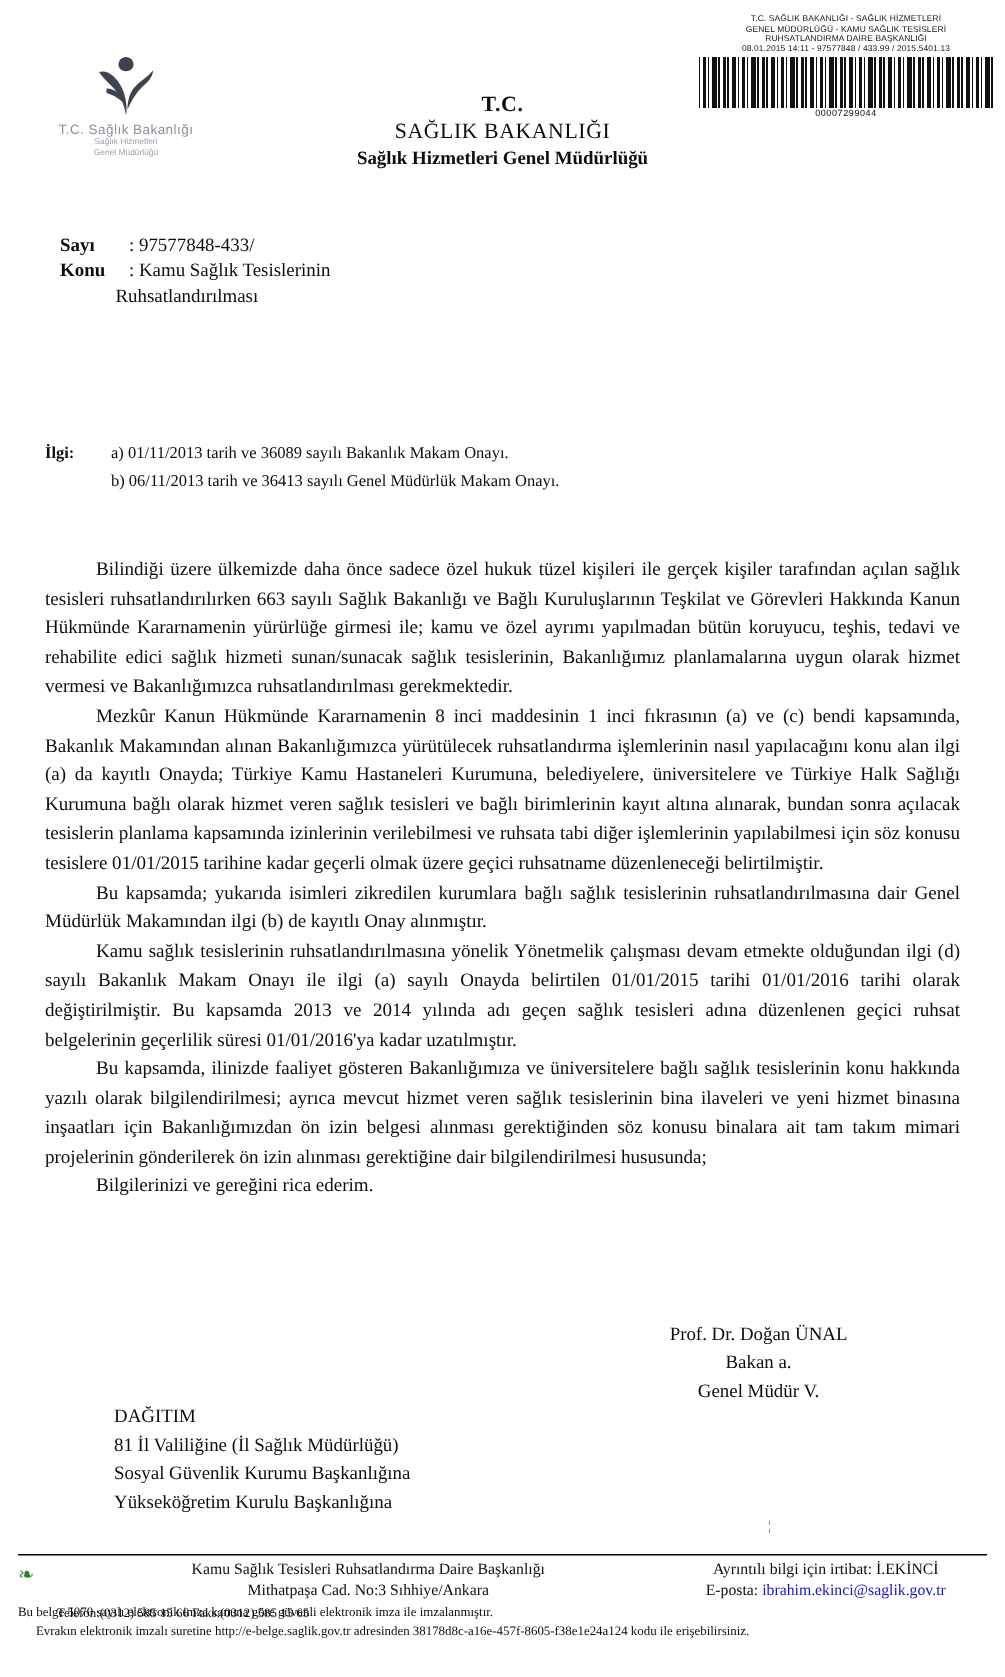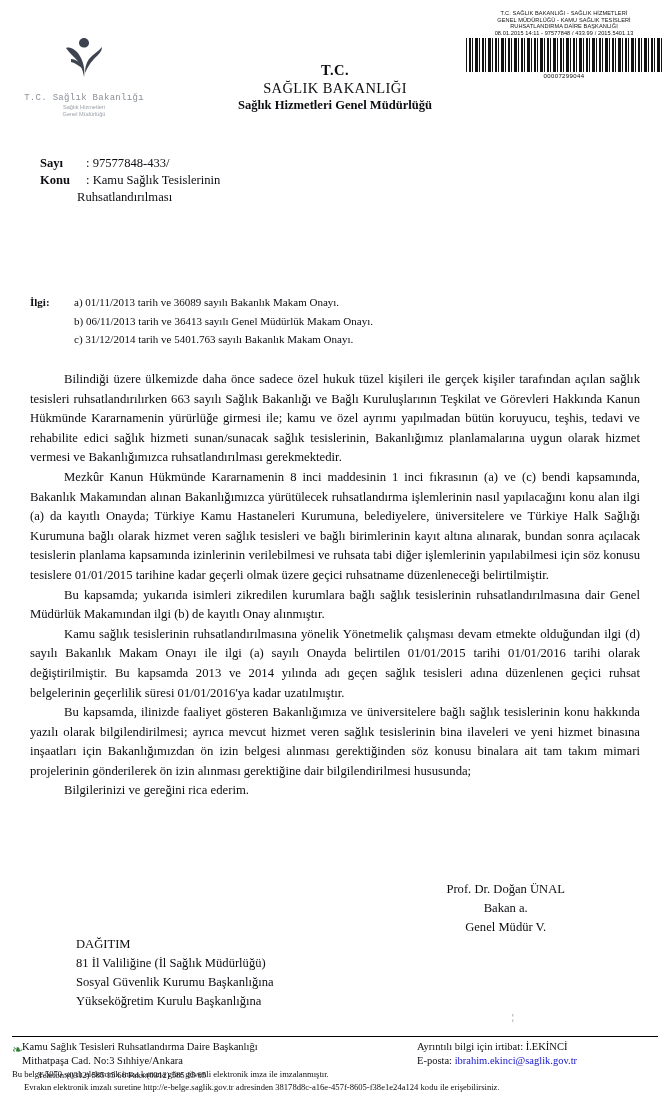--- a/index.html
+++ b/index.html
@@ -59,25 +59,25 @@
   
   .logo {
     position: absolute;
     left: 18px;
     top: 34px;
     width: 132px;
     text-align: center;
   }
   .logo svg { display: block; margin: 0 auto; }
   .logo .logo-text {
-    font-family: Liberation Mono, monospace;
+    font-family: Liberation Sans, sans-serif;
     font-size: 9px;
     color: #8c9199;
     letter-spacing: .3px;
-    margin-top: 13px;
+    margin-top: 1px;
   }
   .logo .logo-sub {
     font-family: "Liberation Sans", sans-serif;
     font-size: 5.6px;
     color: #9aa0a8;
     line-height: 7px;
     margin-top: 1px;
   }
 
   
@@ -181,25 +181,26 @@
   
   .footer-rule {
     position: absolute;
     left: 12px;
     right: 12px;
     top: 1036px;
     border-top: 1px solid #000;
   }
   .footer {
     position: absolute;
-    left: 2px;
+    left: 28px;
     right: 12px;
     top: 1040px;
     font-size: 10.5px;
     line-height: 14px;
+    text-align: center;
   }
   .footer .frow { display: flex; }
   .footer .fleft { width: 395px; padding-left: 20px; }
   .footer .fright { flex: 1; }
   .footer a, .footer .link {
     color: #1414c8;
   }
   .footer-leaf {
     position: absolute;
     left: 12px;
@@ -280,21 +281,20 @@
       <div class="val">: Kamu Sağlık Tesislerinin</div>
     </div>
     <div class="cont">Ruhsatlandırılması</div>
   </div>
 
   <div class="ilgi">
     <div class="ilgi-label">İlgi:</div>
     <div class="ilgi-list">
       <div class="ilgi-item">a) 01/11/2013 tarih ve 36089 sayılı Bakanlık Makam Onayı.</div>
       <div class="ilgi-item">b) 06/11/2013 tarih ve 36413 sayılı Genel Müdürlük Makam Onayı.</div>
-      <div class="ilgi-item">c) 31/12/2014 tarih ve 5401.763 sayılı Bakanlık Makam Onayı.</div>
     </div>
   </div>
 
   <div class="body">
     <p>Bilindiği üzere ülkemizde daha önce sadece özel hukuk tüzel kişileri ile gerçek kişiler tarafından açılan sağlık tesisleri ruhsatlandırılırken 663 sayılı Sağlık Bakanlığı ve Bağlı Kuruluşlarının Teşkilat ve Görevleri Hakkında Kanun Hükmünde Kararnamenin yürürlüğe girmesi ile; kamu ve özel ayrımı yapılmadan bütün koruyucu, teşhis, tedavi ve rehabilite edici sağlık hizmeti sunan/sunacak sağlık tesislerinin, Bakanlığımız planlamalarına uygun olarak hizmet vermesi ve Bakanlığımızca ruhsatlandırılması gerekmektedir.</p>
     <p>Mezkûr Kanun Hükmünde Kararnamenin 8 inci maddesinin 1 inci fıkrasının (a) ve (c) bendi kapsamında, Bakanlık Makamından alınan Bakanlığımızca yürütülecek ruhsatlandırma işlemlerinin nasıl yapılacağını konu alan ilgi (a) da kayıtlı Onayda; Türkiye Kamu Hastaneleri Kurumuna, belediyelere, üniversitelere ve Türkiye Halk Sağlığı Kurumuna bağlı olarak hizmet veren sağlık tesisleri ve bağlı birimlerinin kayıt altına alınarak, bundan sonra açılacak tesislerin planlama kapsamında izinlerinin verilebilmesi ve ruhsata tabi diğer işlemlerinin yapılabilmesi için söz konusu tesislere 01/01/2015 tarihine kadar geçerli olmak üzere geçici ruhsatname düzenleneceği belirtilmiştir.</p>
     <p>Bu kapsamda; yukarıda isimleri zikredilen kurumlara bağlı sağlık tesislerinin ruhsatlandırılmasına dair Genel Müdürlük Makamından ilgi (b) de kayıtlı Onay alınmıştır.</p>
     <p>Kamu sağlık tesislerinin ruhsatlandırılmasına yönelik Yönetmelik çalışması devam etmekte olduğundan ilgi (d) sayılı Bakanlık Makam Onayı ile ilgi (a) sayılı Onayda belirtilen 01/01/2015 tarihi 01/01/2016 tarihi olarak değiştirilmiştir. Bu kapsamda 2013 ve 2014 yılında adı geçen sağlık tesisleri adına düzenlenen geçici ruhsat belgelerinin geçerlilik süresi 01/01/2016'ya kadar uzatılmıştır.</p>
     <p>Bu kapsamda, ilinizde faaliyet gösteren Bakanlığımıza ve üniversitelere bağlı sağlık tesislerinin konu hakkında yazılı olarak bilgilendirilmesi; ayrıca mevcut hizmet veren sağlık tesislerinin bina ilaveleri ve yeni hizmet binasına inşaatları için Bakanlığımızdan ön izin belgesi alınması gerektiğinden söz konusu binalara ait tam takım mimari projelerinin gönderilerek ön izin alınması gerektiğine dair bilgilendirilmesi hususunda;</p>
     <p>Bilgilerinizi ve gereğini rica ederim.</p>

